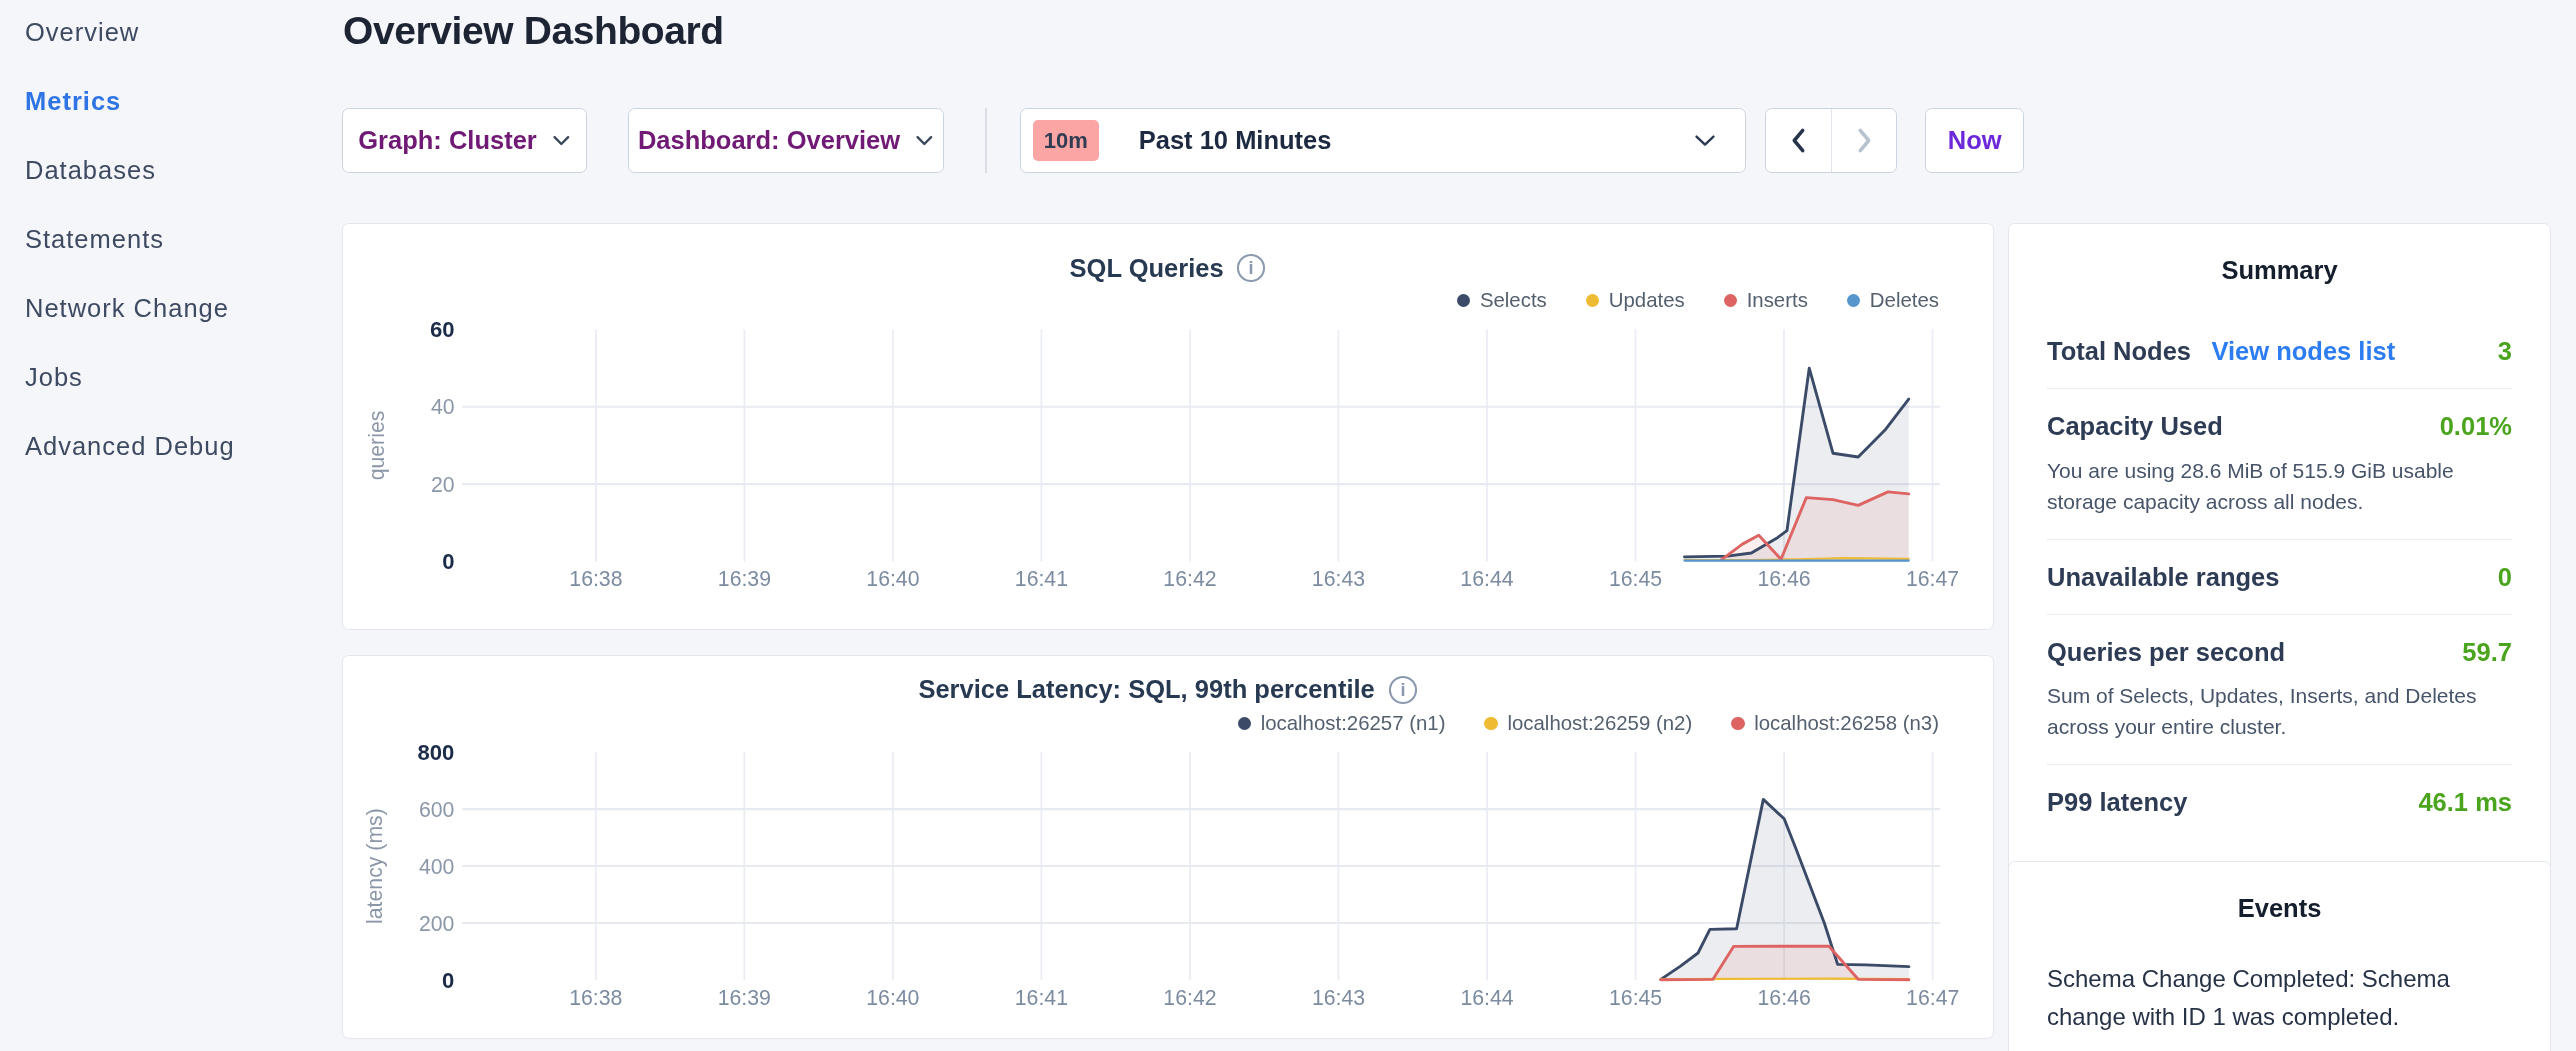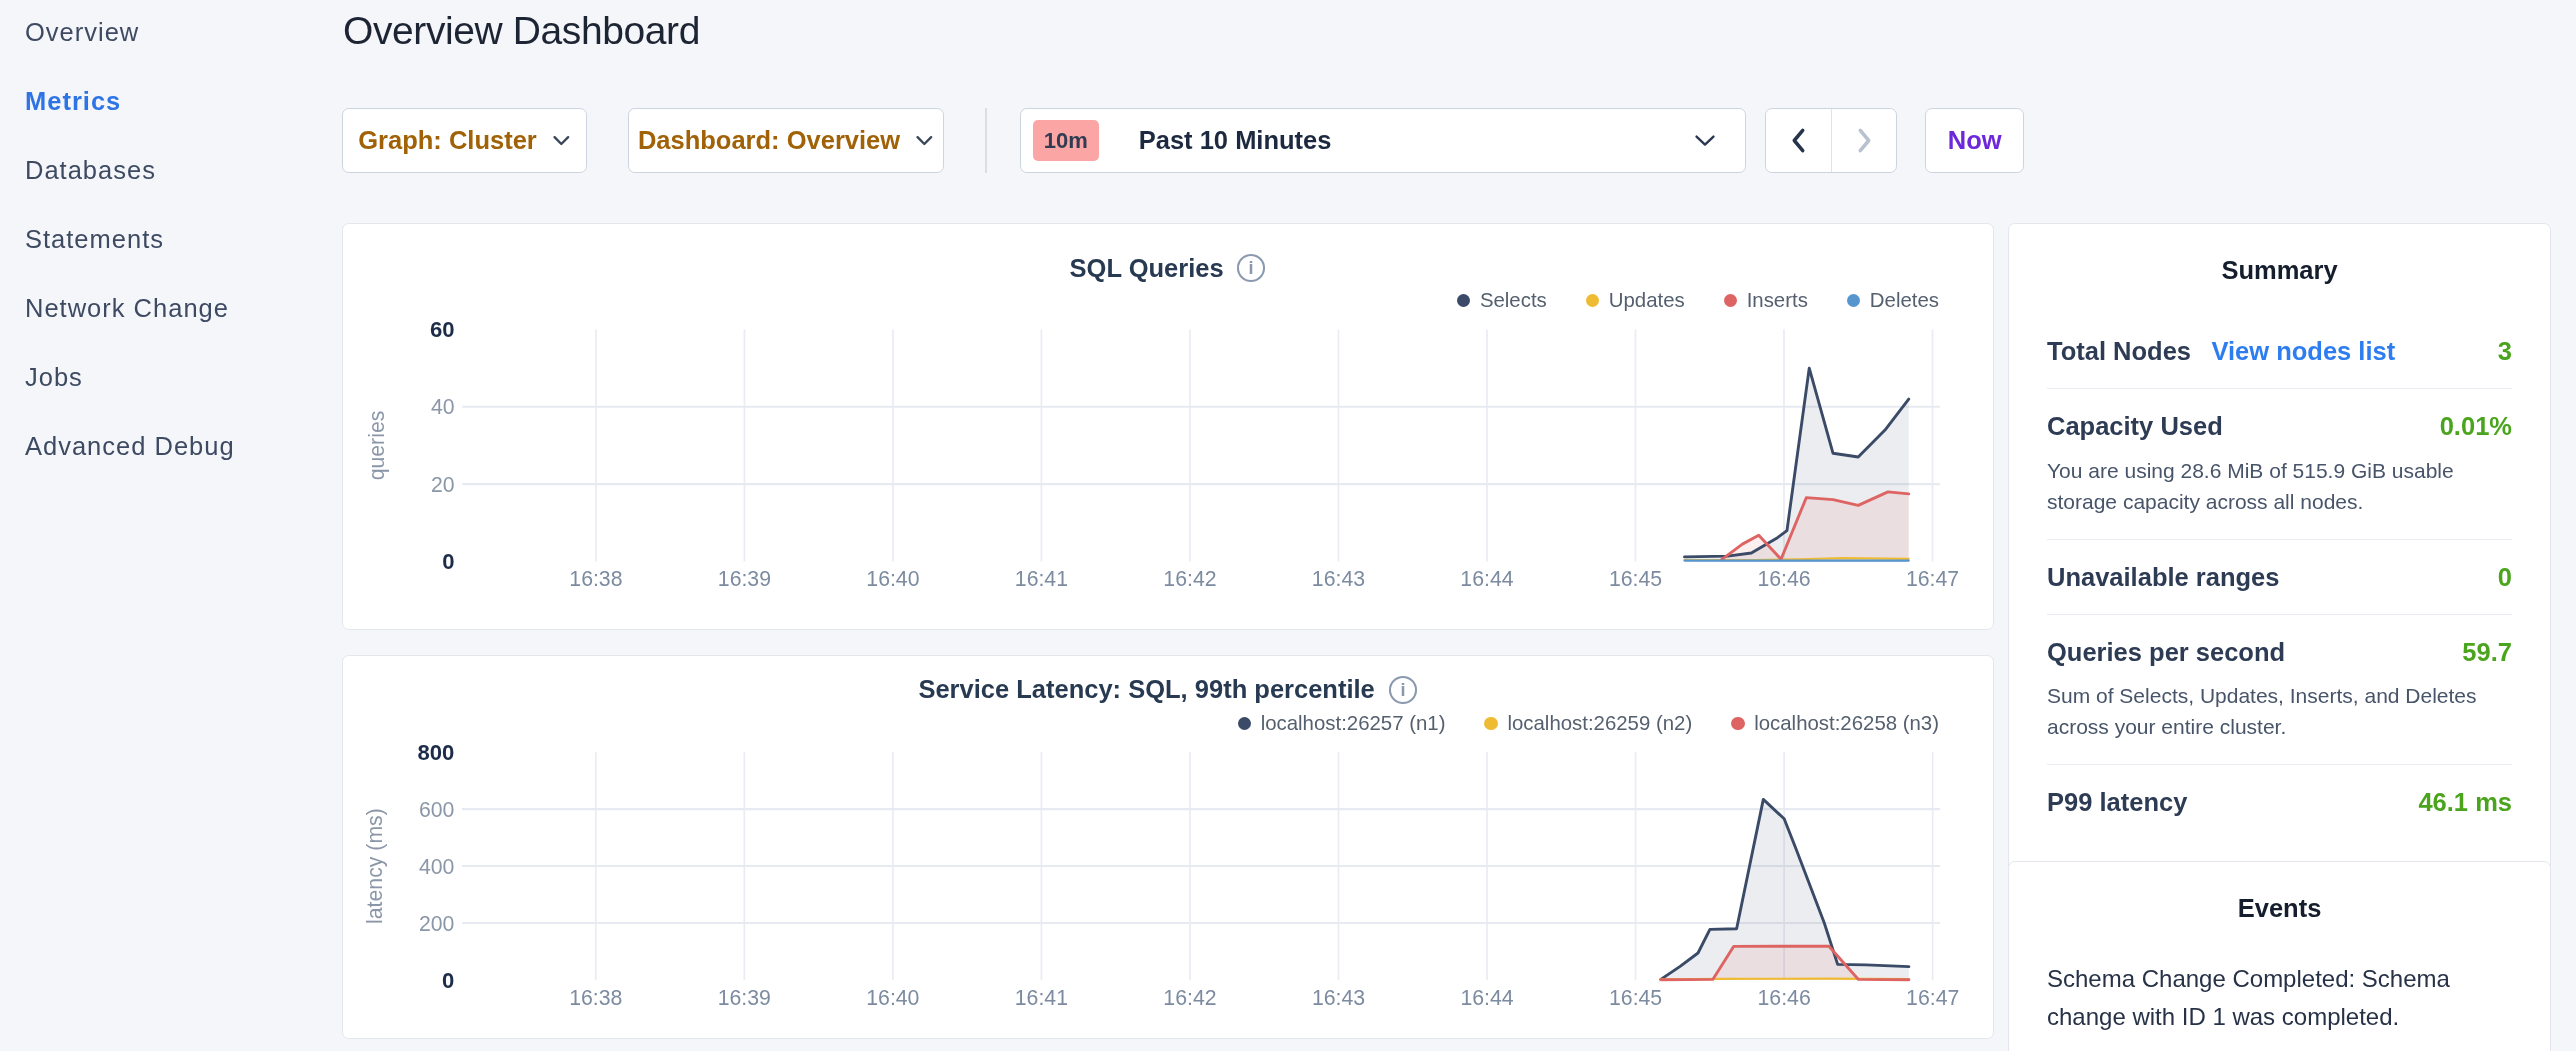--- a/index.html
+++ b/index.html
@@ -14,30 +14,30 @@
   .sidebar { position:absolute; left:25px; top:-1.7px; width:306px; }
   .nav-item {
     height:69px; display:flex; align-items:center;
     font-size:25.5px; letter-spacing:1px; color:#3d4a61; cursor:pointer;
   }
   .nav-item.active { color:#2f74e4; font-weight:700; }
 
   
   h1.page-title {
     position:absolute; left:343px; top:8.5px; margin:0;
-    font-size:39px; font-weight:400; color:#1d2433; letter-spacing:-0.4px;
+    font-size:39px; font-weight:700; color:#1d2433; letter-spacing:-0.4px;
   }
 
   
   .controls { position:absolute; left:342px; top:108px; height:65px; display:flex; align-items:stretch; }
   .ctl-box {
     background:#fff; border:1.7px solid #ccd4df; border-radius:6.8px;
     display:flex; align-items:center; cursor:pointer;
   }
-  .dropdown { justify-content:center; gap:15.3px; font-size:25.5px; font-weight:700; color:#a16207; }
+  .dropdown { justify-content:center; gap:15.3px; font-size:25.5px; font-weight:700; color:#701a75; }
   #graph-dd { width:245px; }
   #dash-dd  { width:316px; margin-left:41px; }
   .vdivider { width:1.7px; background:#d9dee6; margin-left:41px; }
   .timepicker { margin-left:33px; width:726px; padding:0 29px 0 12px; position:relative; }
   .badge {
     background:#fca5a5; border-radius:5.1px; padding:7.7px 11px;
     font-size:22px; font-weight:700; color:#303c51;
   }
   .time-label { margin-left:40px; font-size:25.5px; font-weight:700; color:#1d2940; }
   .tp-chevron { margin-left:auto; display:flex; }

